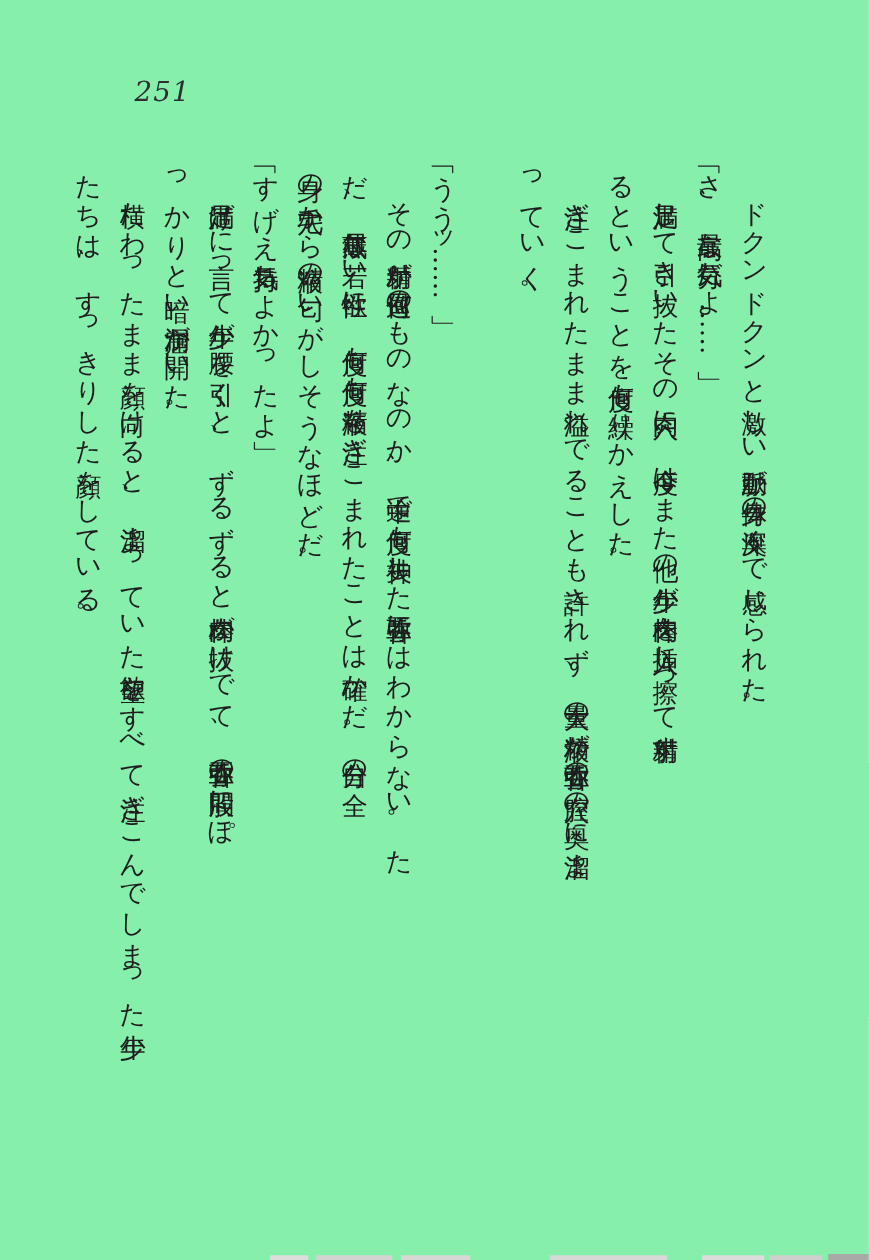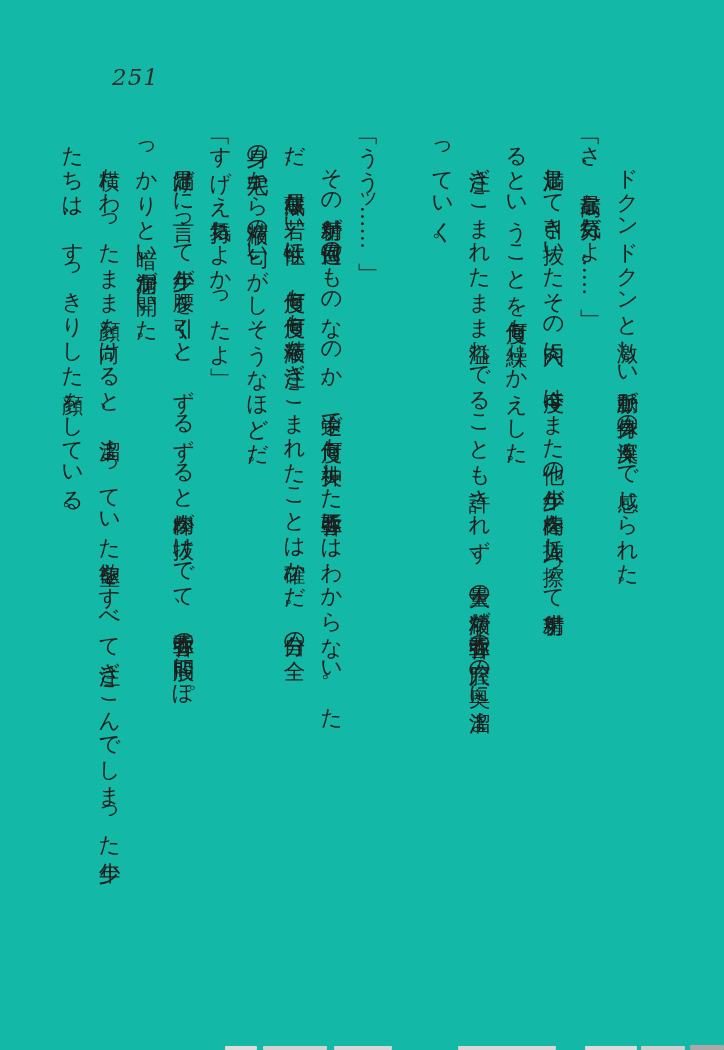--- a/index.html
+++ b/index.html
@@ -40,21 +40,21 @@
   .col.blank { width: 37px; }           
   .smudge {
     position: absolute;
     height: 4px;
     border-radius: 1px;
   }
 </style>
 </head>
 <body>
 
-<div class="page" style="background: #14b8a6;">
+<div class="page" style="background: #86efac;">
   <div class="page-number" style="color: rgb(46, 46, 46);">251</div>
 
   <div class="text-block" id="text-block" style="color: rgb(29, 29, 29);">
       <div class="col indent">ドクンドクンと激しい脈動が身体の奥深くで感じられた。</div>
       <div class="col">「さ、最高な気分だよ……」</div>
       <div class="col indent">満足して引き抜いたその肉穴に、今度はまた他の少年が肉棒を挿入し擦って射精す</div>
       <div class="col">るということを何度も繰りかえした。</div>
       <div class="col indent">注ぎこまれたまま溢れでることも許されず、大量の精液が亜弥香の膣穴の奥に溜ま</div>
       <div class="col">っていく。</div>
       <div class="col blank"></div>

